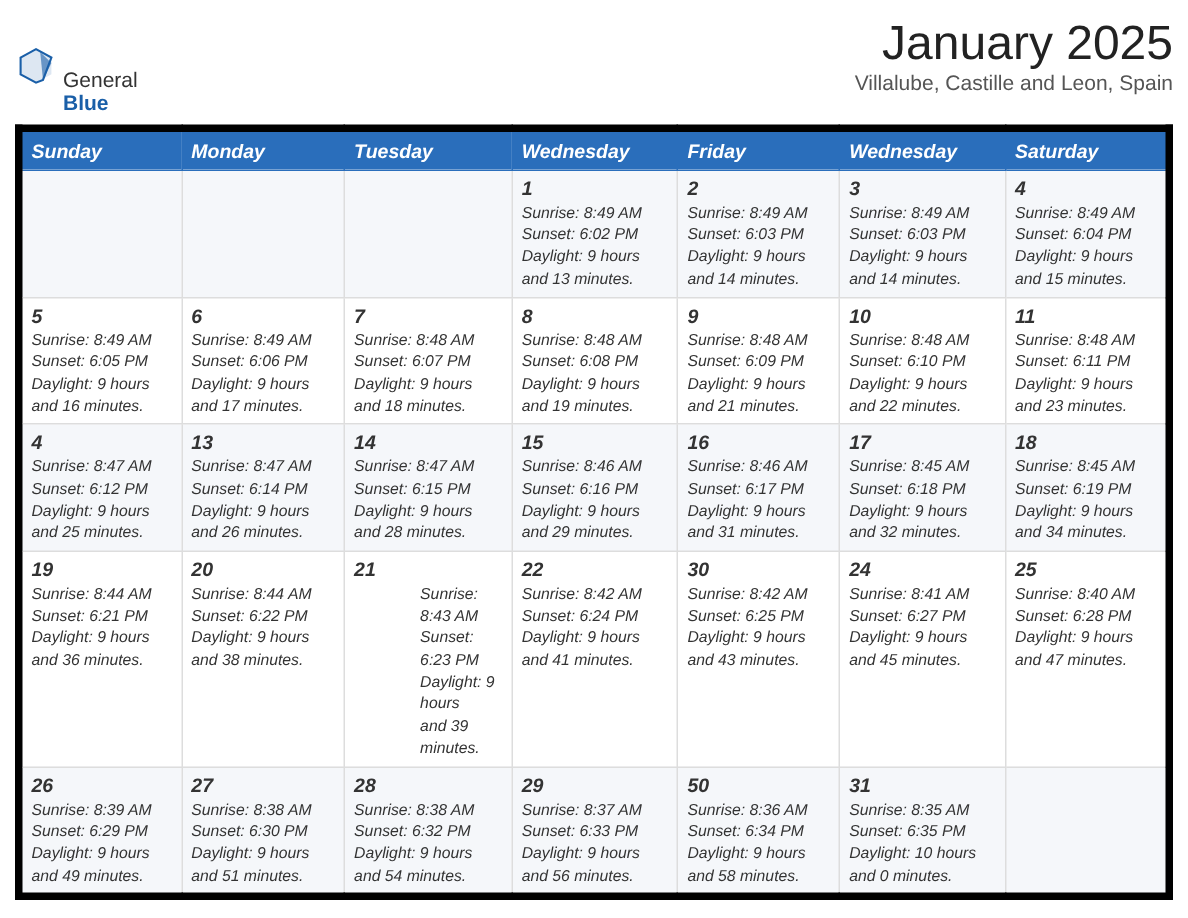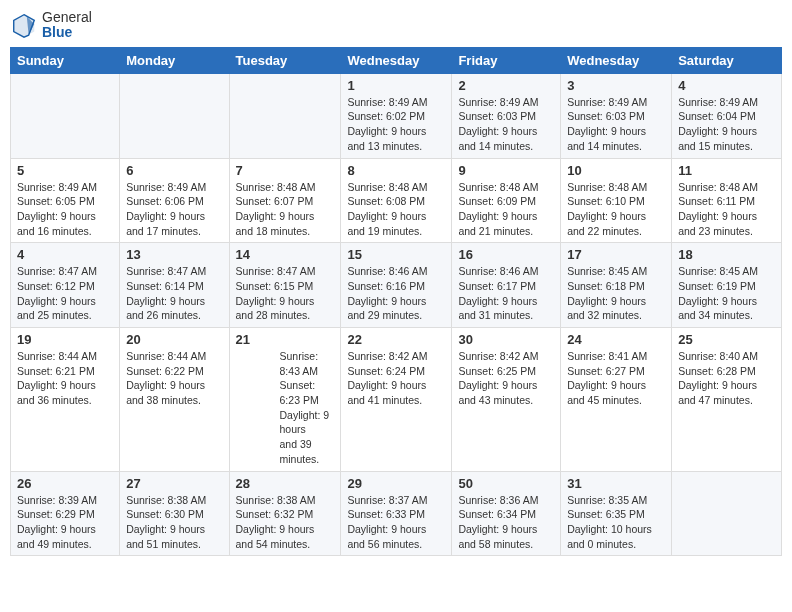--- a/index.html
+++ b/index.html
@@ -18,20 +18,21 @@
     }
     .logo {
       display: flex;
       align-items: center;
       gap: 4px;
     }
     .logo-text {
       display: flex;
       flex-direction: column;
       line-height: 1.1;
+      margin-top: 36px;
     }
     .logo-general {
       font-size: 14px;
       color: #333;
       font-weight: 400;
     }
     .logo-blue {
       font-size: 14px;
       color: #1a5fa8;
       font-weight: 700;
@@ -48,21 +49,22 @@
       font-weight: 300;
       color: #222;
     }
     .location-title {
       font-size: 14px;
       color: #555;
     }
     .calendar-table {
       width: 100%;
       border-collapse: collapse;
-      border: 1px solid #000000;
+      border: 5px solid #000000;
+      font-style: italic;
     }
     .calendar-table th {
       background-color: #2a6ebb;
       color: #fff;
       text-align: left;
       padding: 5px 6px;
       font-size: 13px;
       font-weight: 600;
       border: 1px solid #2a6ebb;
     }
@@ -105,20 +107,24 @@
     <svg class="logo-icon" viewBox="0 0 30 30">
       <polygon points="15,4 26,10 26,22 15,28 4,22 4,10" fill="#1a5fa8" opacity="0.15"></polygon>
       <polygon points="18,6 26,14 20,26" fill="#1a5fa8" opacity="0.6"></polygon>
       <polygon points="15,4 26,10 20,26 15,28 4,22 4,10" fill="none" stroke="#1a5fa8" stroke-width="1.5"></polygon>
     </svg>
     <div class="logo-text">
       <span class="logo-general">General</span>
       <span class="logo-blue">Blue</span>
     </div>
   </div>
+  <div class="title-area">
+    <div class="month-title">January 2025</div>
+    <div class="location-title">Villalube, Castille and Leon, Spain</div>
+  </div>
 </div>
 
 <table class="calendar-table">
   <thead>
     <tr id="weekday-header">
         <th>Sunday</th>
         <th>Monday</th>
         <th>Tuesday</th>
         <th>Wednesday</th>
         <th>Friday</th>

